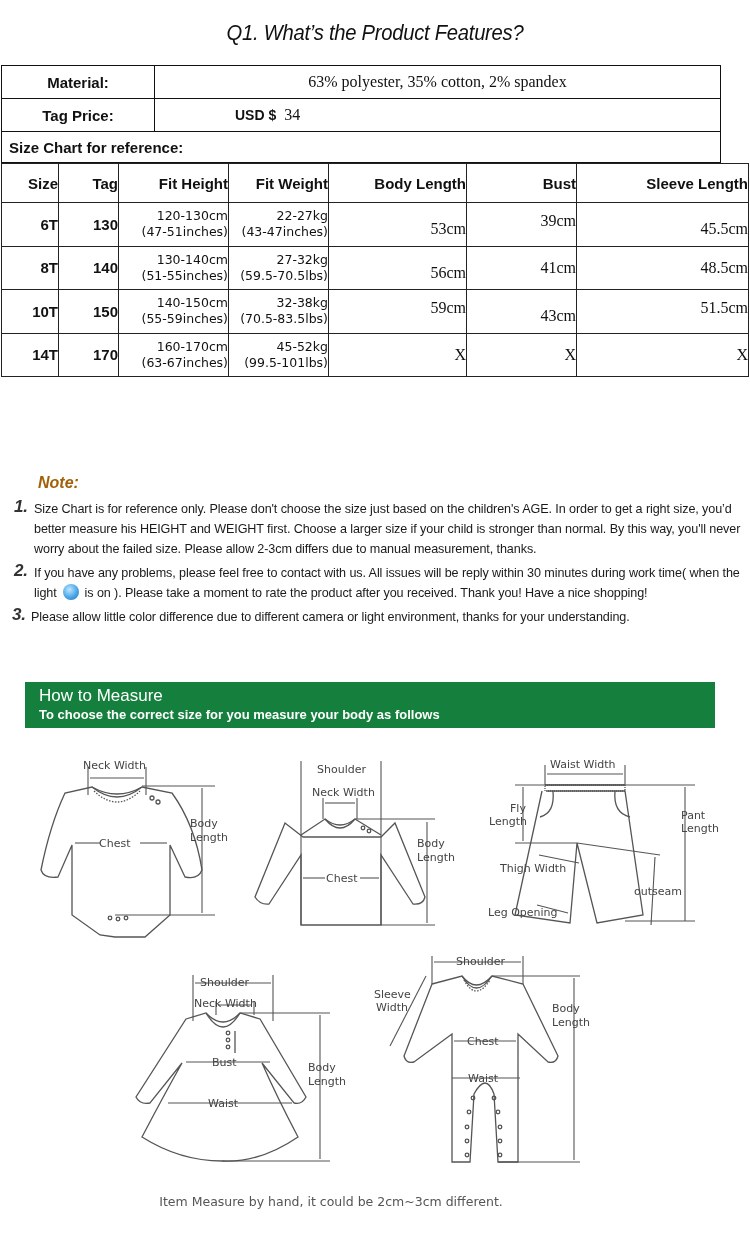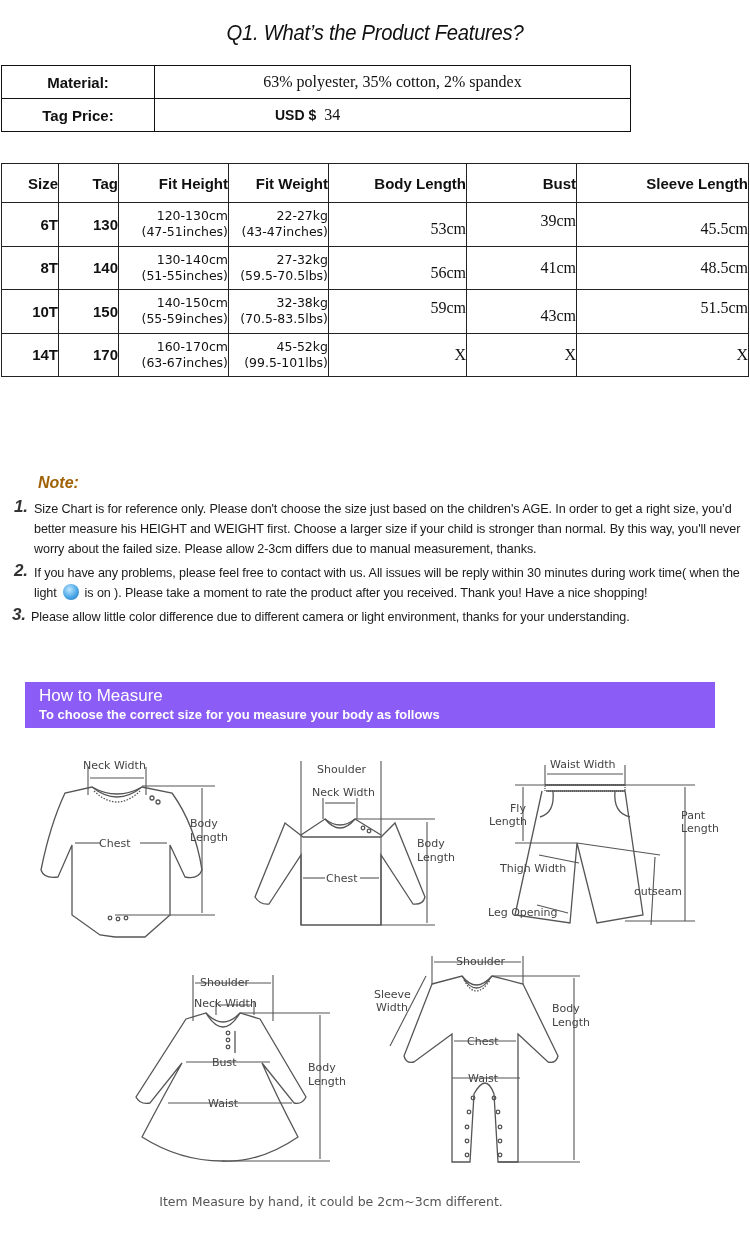--- a/index.html
+++ b/index.html
@@ -6,29 +6,29 @@
   html, body { width: 750px; height: 1237px; background: #ffffff; overflow: hidden; }
   body { position: relative; font-family: "DejaVu Sans", sans-serif; color: #111; }
 
   .title {
     position: absolute; top: 20px; left: 0; width: 750px; text-align: center;
     font-family: "Liberation Sans", sans-serif; font-style: italic;
     font-size: 22px; color: #111; letter-spacing: -0.3px; transform: scaleX(0.92);
   }
 
   .info-table {
-    position: absolute; left: 1px; top: 65px; width: 630px;
+    position: absolute; left: 1px; top: 65px; width: 720px;
     border-collapse: collapse; table-layout: fixed;
   }
   .info-table td {
     border: 1.5px solid #111; height: 33px; font-size: 14px;
   }
   .info-table td.lbl { width: 153px; text-align: center; font-weight: bold; font-family: "Liberation Sans", sans-serif; font-size: 15px; }
   .info-table td.val-serif { text-align: center; font-family: "Liberation Serif", serif; font-size: 16px; padding-left: 0; }
-  .info-table td.price { padding-left: 120px; font-family: "Liberation Serif", serif; font-size: 16px; }
+  .info-table td.price { padding-left: 80px; font-family: "Liberation Serif", serif; font-size: 16px; }
   .info-table td.price .cur { font-family: "Liberation Sans", sans-serif; font-weight: bold; font-size: 14px; }
   .info-table td.span-lbl { text-align: left; padding-left: 7px; font-weight: bold; font-family: "Liberation Sans", sans-serif; font-size: 15px; height: 31px; }
 
   .size-table {
     position: absolute; left: 1px; top: 163px; width: 747px;
     border-collapse: collapse; table-layout: fixed;
   }
   .size-table th, .size-table td {
     border: 1.5px solid #222; text-align: right; vertical-align: middle;
   }
@@ -49,21 +49,21 @@
   .note-item .num { position: absolute; left: 2px; top: -2px; font-weight: bold; font-style: italic; font-size: 17px; color: #333; }
   .note-item.n3 { padding-left: 19px; }
   .light-icon {
     display: inline-block; width: 16px; height: 16px; border-radius: 50%;
     background: radial-gradient(circle at 40% 35%, #bfe6ff 0%, #4aa6e6 55%, #1d6fb8 100%);
     vertical-align: -3px; margin: 0 6px 0 6px; position: relative;
   }
 
   .measure-banner {
     position: absolute; left: 25px; top: 682px; width: 690px; height: 46px;
-    background: #8b5cf6; color: #fff; padding: 4px 0 0 14px;
+    background: #15803d; color: #fff; padding: 4px 0 0 14px;
   }
   .measure-banner .h { font-family: "Liberation Sans", sans-serif; font-size: 17px; line-height: 20px; }
   .measure-banner .s { font-family: "Liberation Sans", sans-serif; font-size: 13px; line-height: 18px; font-weight: bold; }
 
   .diagram { position: absolute; }
   .diagram svg { display: block; overflow: visible; }
   .diagram text { font-family: "DejaVu Sans", sans-serif; font-size: 11px; fill: #444; }
   .ln { stroke: #555; stroke-width: 1.3; fill: none; }
   .ar { stroke: #555; stroke-width: 1.1; fill: none; }
 
@@ -82,20 +82,23 @@
       <tr>
     <td class="lbl">Material:</td>
     <td class="val-serif">63% polyester, 35% cotton, 2% spandex</td>
   </tr>
   <tr>
     <td class="lbl">Tag Price:</td>
     <td class="price">
       <span class="cur">USD $</span>&nbsp;
       <span>34</span>
     </td>
+  </tr>
+  <tr>
+    <td colspan="2" class="span-lbl">Size Chart for reference:</td>
   </tr>
 </tbody>
   </table>
 
 <table class="size-table">
   <colgroup>
     <col style="width:57px">
       <col style="width:60px">
       <col style="width:110px">
       <col style="width:100px">

